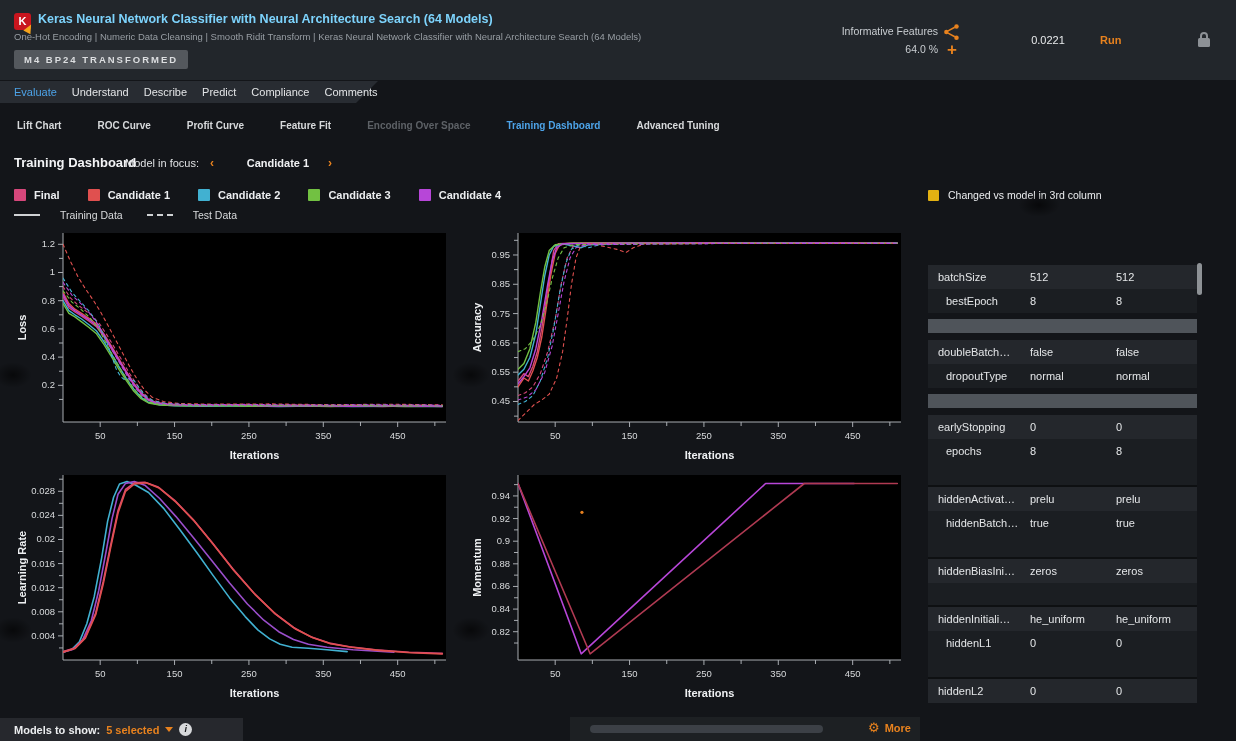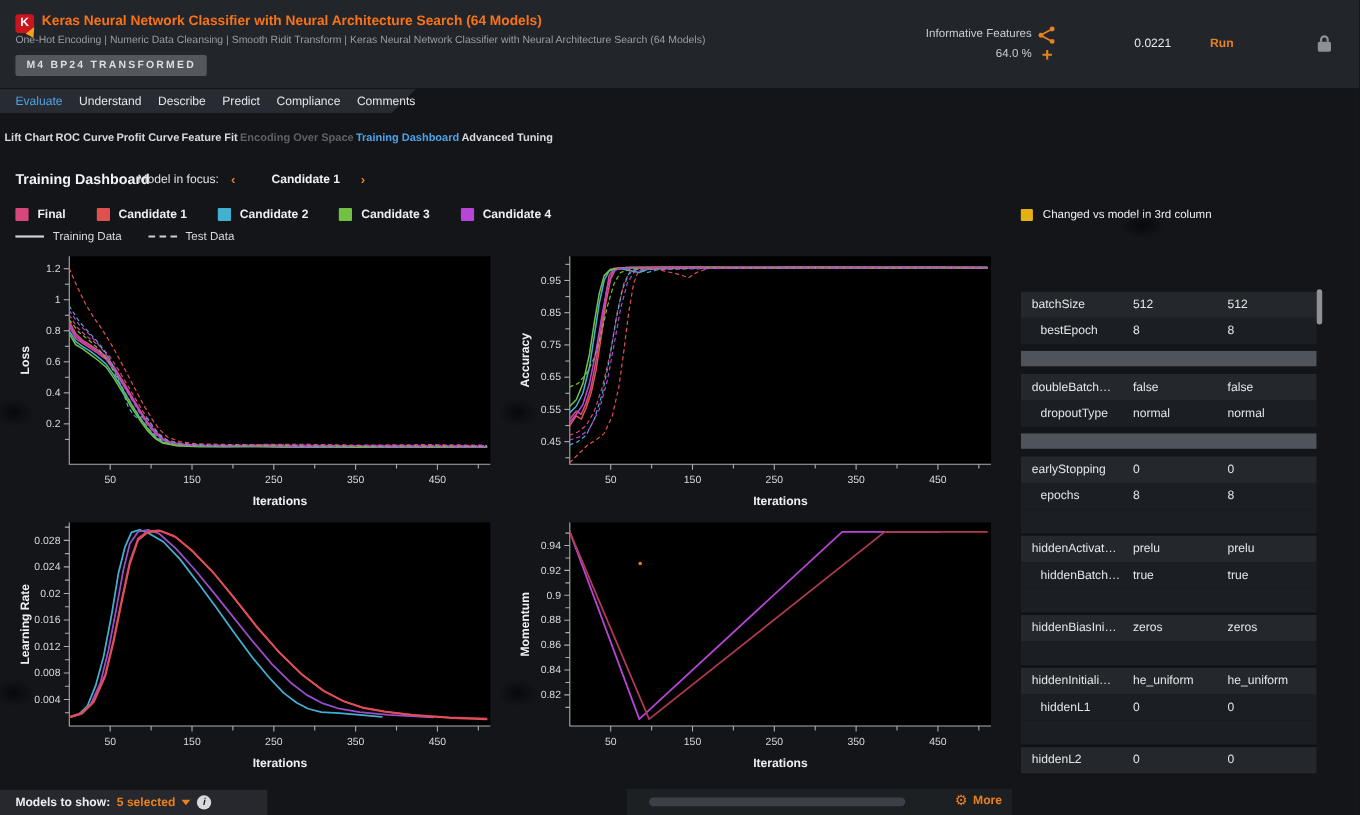--- a/index.html
+++ b/index.html
@@ -4,53 +4,53 @@
 <style>
   html,body{margin:0;padding:0;background:#131519;}
   *{box-sizing:border-box;font-family:"Liberation Sans",sans-serif;}
   #app{position:relative;width:1236px;height:741px;background:#131519;overflow:hidden;color:#e6e8ea;}
   
   #header{position:absolute;left:0;top:0;width:1236px;height:80px;background:#22262b;}
   .keras-icon{position:absolute;left:14px;top:13px;width:17px;height:17px;background:#c9151e;border-radius:3px;color:#fff;
     font-size:11px;font-weight:bold;text-align:center;line-height:17px;}
   .keras-bolt{position:absolute;right:-2px;bottom:-3px;width:0;height:0;border-left:4px solid transparent;
     border-right:4px solid transparent;border-bottom:9px solid #f5a31b;transform:rotate(28deg);}
-  .title{position:absolute;left:38px;top:12px;font-size:12.5px;font-weight:bold;color:#f97316;}
+  .title{position:absolute;left:38px;top:12px;font-size:12.5px;font-weight:bold;color:#7dd3fc;}
   .subtitle{position:absolute;left:14px;top:31px;font-size:9.5px;color:#989ea4;}
   .badge{position:absolute;left:14px;top:50px;background:#54585d;color:#dcdee0;font-size:9.5px;font-weight:bold;
     letter-spacing:2px;padding:4px 10px;border-radius:2px;}
   .inf-wrap{position:absolute;left:738px;top:22px;width:200px;text-align:right;font-size:10.5px;color:#c9cdd1;line-height:18px;}
   .hdr-icon{position:absolute;width:18px;height:18px;}
   .plus-icon{color:#e8821e;font-size:17px;font-weight:bold;line-height:16px;text-align:center;}
   .metric{position:absolute;left:1008px;top:34px;width:80px;text-align:center;font-size:11px;color:#e8eaec;}
   .run-btn{position:absolute;left:1100px;top:34px;font-size:11px;font-weight:600;color:#e8821e;cursor:pointer;}
   .lock{position:absolute;left:1197px;top:31px;}
   
   #tabrow{position:absolute;left:0;top:81px;width:1236px;height:22px;}
   #tabrow .bg{position:absolute;inset:0;background:#282c32;clip-path:polygon(0 0,378px 0,356px 100%,0 100%);}
   #tabs{position:absolute;left:14px;top:0;height:22px;display:flex;gap:15px;align-items:center;}
   .tab{font-size:11px;font-weight:normal;color:#e3e5e7;cursor:pointer;position:relative;}
   .tab.active{color:#4da3e8;}
-  #subtabs{position:absolute;left:4px;top:120px;display:flex;gap:2px;}
+  #subtabs{position:absolute;left:17px;top:120px;display:flex;gap:36px;}
   .subtab{font-size:10px;font-weight:bold;color:#d7d9db;cursor:pointer;}
   .subtab.active{color:#4da3e8;}
   .subtab.disabled{color:#5d6166;cursor:default;}
   
   .dash-title{position:absolute;left:14px;top:155px;font-size:13px;font-weight:bold;color:#f2f3f5;}
   .focus-label{position:absolute;left:125px;top:157px;font-size:11px;color:#dfe1e3;}
   .chev{position:absolute;top:156px;font-size:12px;font-weight:bold;color:#e8821e;cursor:pointer;}
   .focus-model{position:absolute;left:228px;top:157px;width:100px;text-align:center;font-size:11px;font-weight:bold;color:#f0f1f3;}
   
   #legend{position:absolute;left:14px;top:189px;display:flex;gap:28px;align-items:center;}
   .lg-item{display:flex;align-items:center;gap:8px;}
   .lg-swatch{width:12px;height:12px;border-radius:1px;}
   .lg-label{font-size:11px;font-weight:bold;color:#eceef0;}
   #changed-legend{position:absolute;left:928px;top:189px;display:flex;gap:9px;align-items:center;}
   #line-legend{position:absolute;left:14px;top:209px;display:flex;gap:24px;align-items:center;}
-  .ll-item{display:flex;align-items:center;gap:8px;}
+  .ll-item{display:flex;align-items:center;gap:20px;}
   .ll-line{width:26px;border-top:2px solid #cfd1d3;}
   .ll-line.dashed{border-top-style:dashed;}
   .ll-label{font-size:10.5px;color:#d8dadc;}
   
   .chart{position:absolute;}
   
   #table-head{position:absolute;left:928px;top:235px;width:269px;height:20px;margin-top:44px;}
   .th{position:absolute;top:0;font-size:10px;font-weight:bold;color:#8f959c;letter-spacing:.8px;}
   .th.final{color:#e9ebed;}
   .dd-tri{display:inline-block;width:0;height:0;border-left:5px solid transparent;border-right:5px solid transparent;

